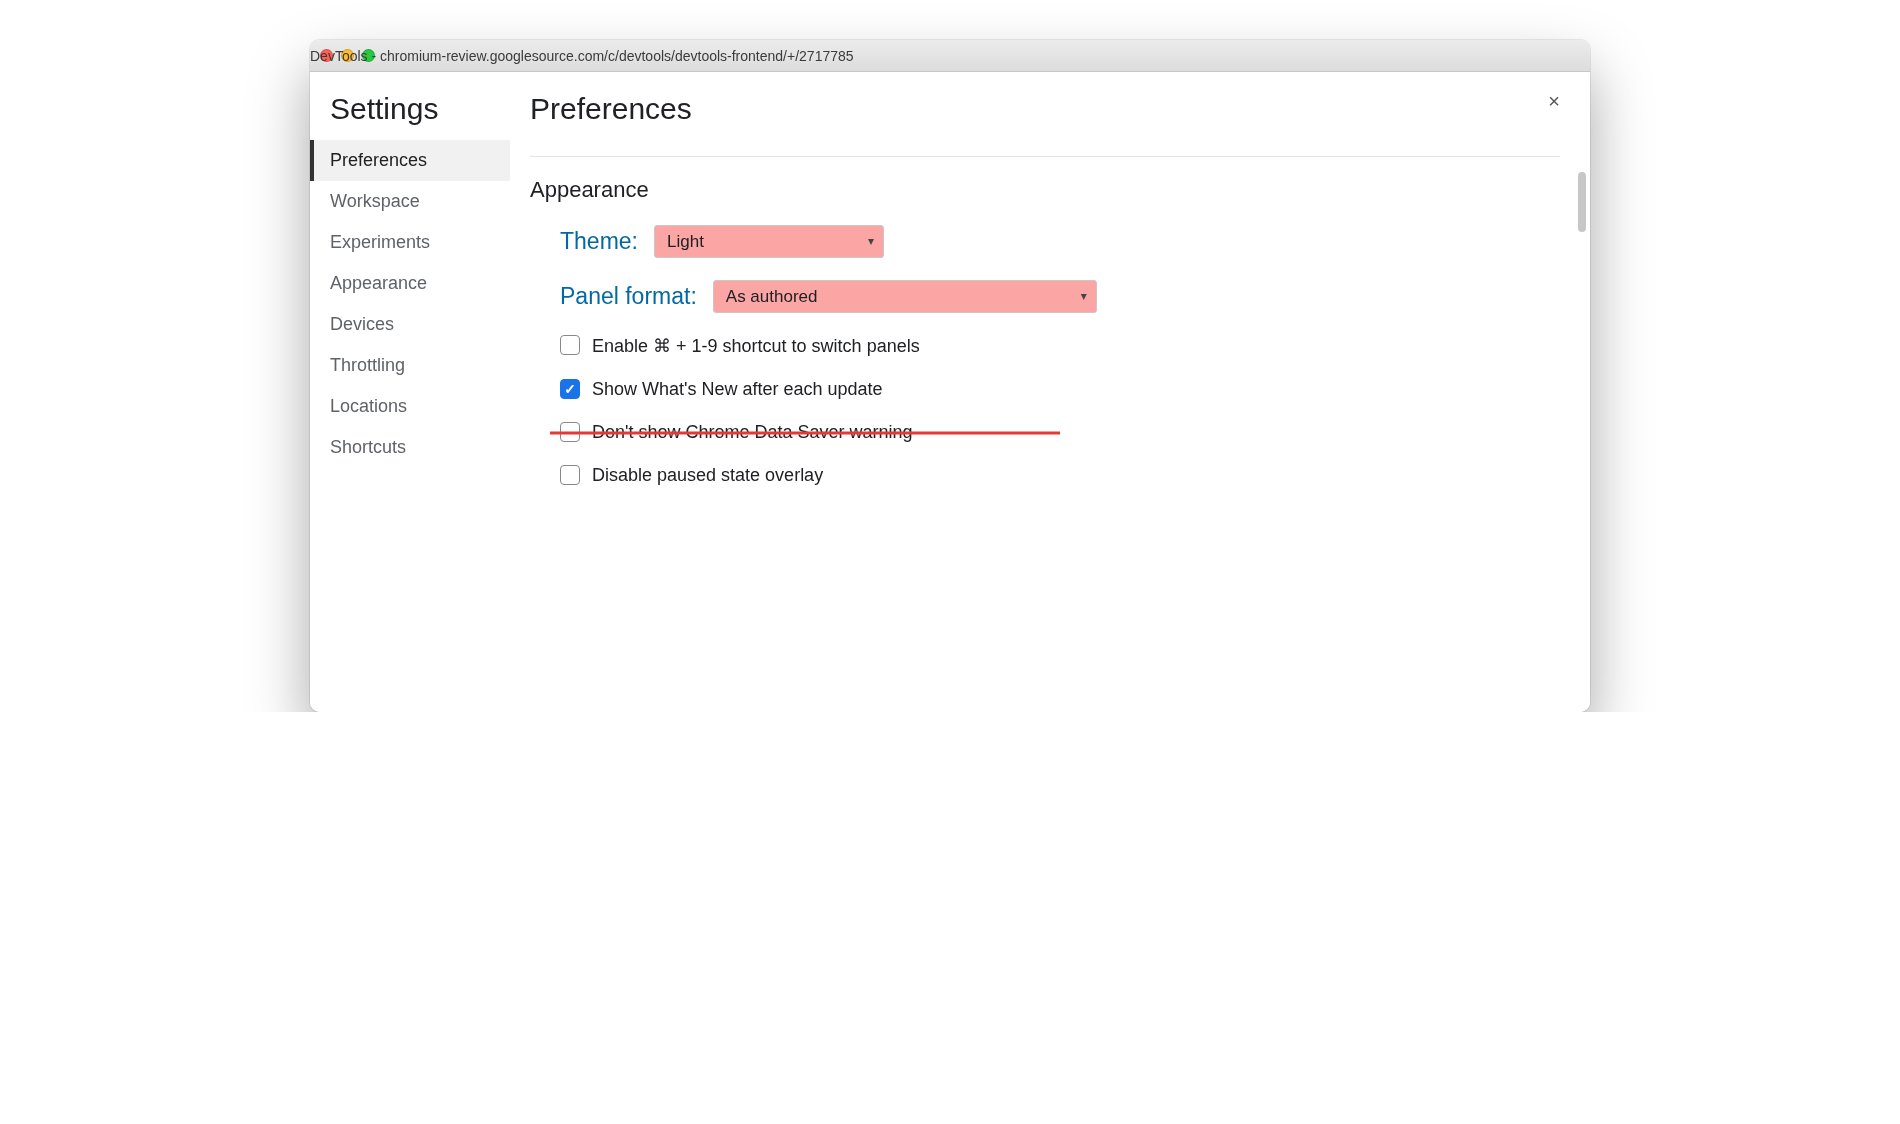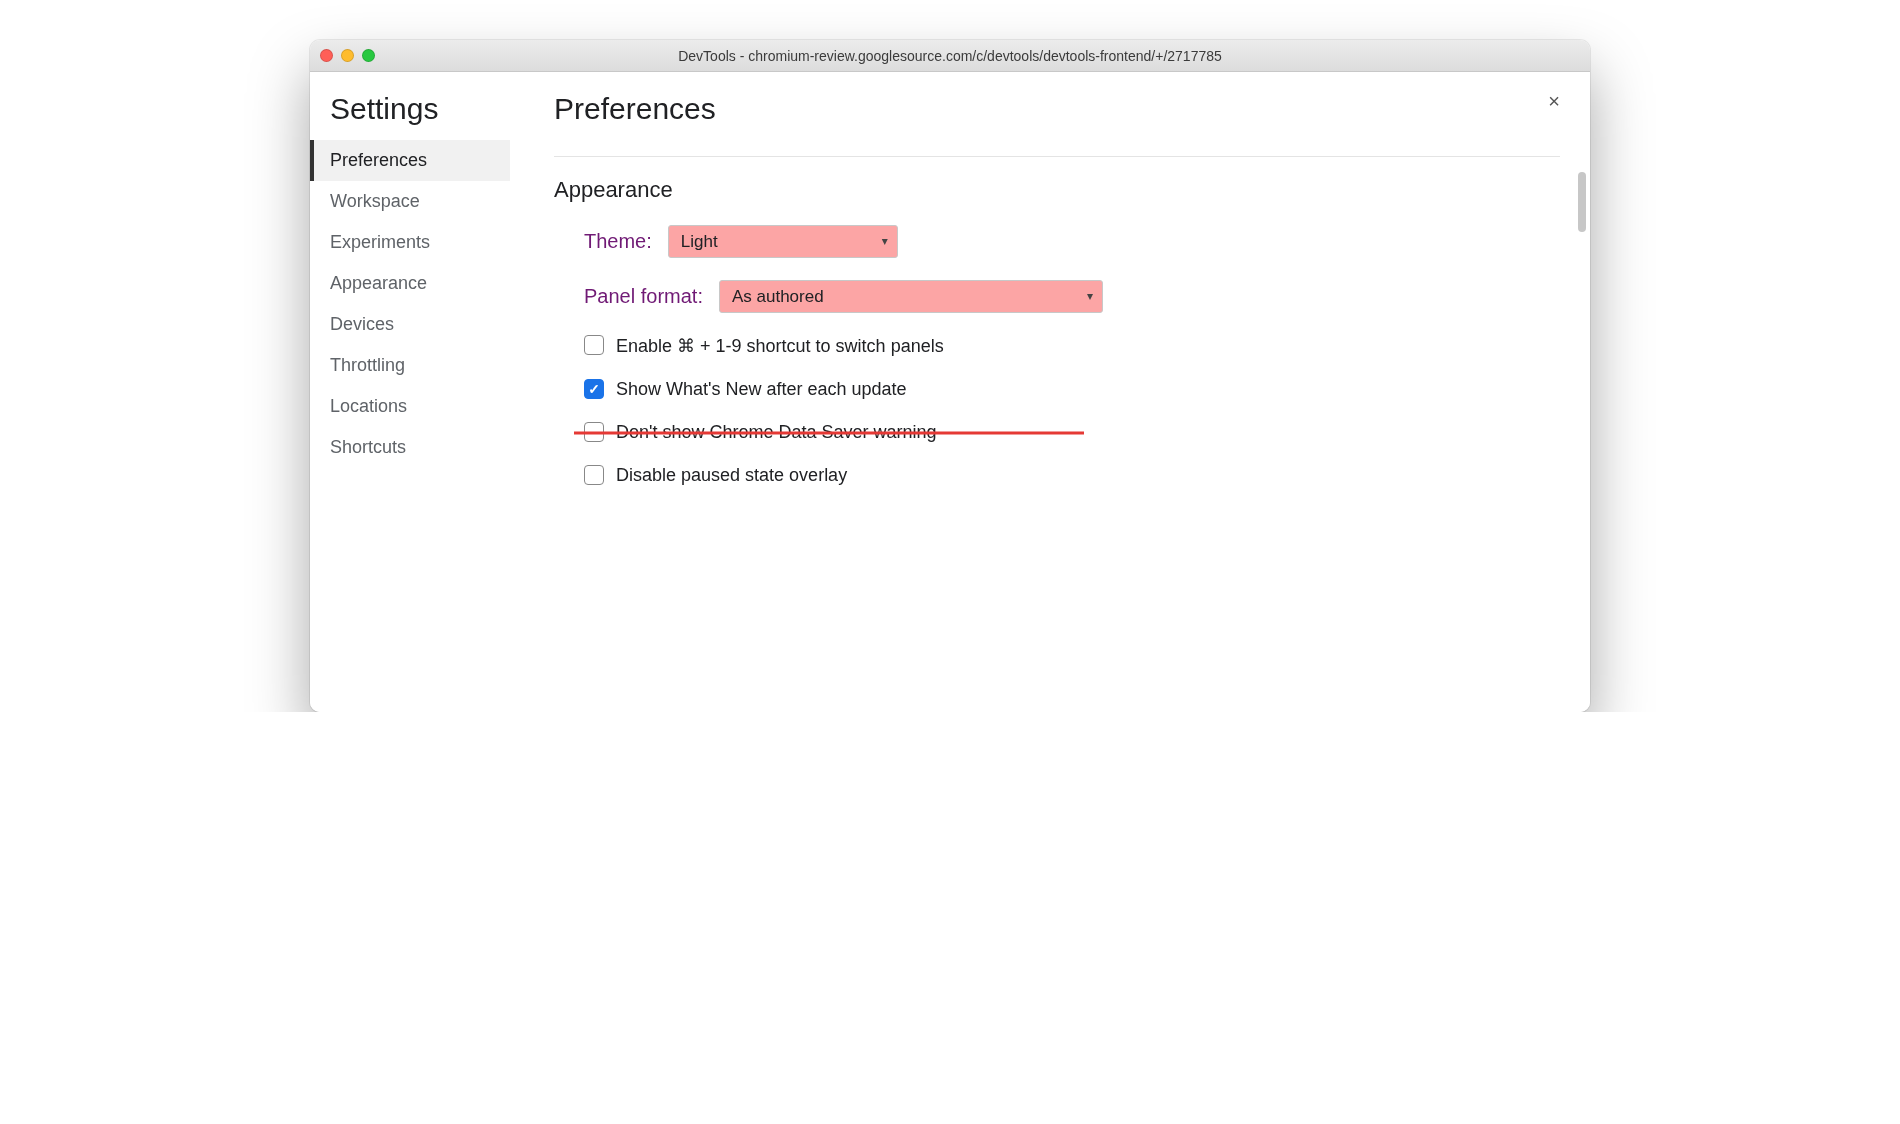--- a/index.html
+++ b/index.html
@@ -31,31 +31,29 @@
     display: flex;
     gap: 8px;
   }
   .dot { width: 13px; height: 13px; border-radius: 50%; border: 0.5px solid rgba(0,0,0,0.15); }
   .dot.red { background: #ff5f57; }
   .dot.yellow { background: #febc2e; }
   .dot.green { background: #28c840; }
   .titlebar-title {
     position: absolute;
     left: 0; right: 0;
-    text-align: center;
     font-size: 14px;
     color: #3b3b3b;
     pointer-events: none;
   }
   .content {
     display: flex;
     height: 640px;
     position: relative;
     background: #fff;
-    gap: 24px;
   }
   .sidebar {
     width: 200px;
     padding: 20px 0 0 0;
   }
   .sidebar-title {
     font-size: 30px;
     font-weight: 400;
     color: #202124;
     padding: 0 0 14px 20px;
@@ -101,22 +99,22 @@
     margin-bottom: 22px;
   }
   .row {
     display: flex;
     align-items: center;
     gap: 16px;
     margin-bottom: 22px;
     padding-left: 30px;
   }
   .row label.lbl {
-    font-size: 20px;
-    color: #701a75;
+    font-size: 23px;
+    color: #0369a1;
     min-width: 0;
   }
   .select {
     appearance: none;
     background: #fca5a5;
     border: 1px solid #c8c8c8;
     border-radius: 3px;
     padding: 6px 34px 6px 12px;
     font-size: 17px;
     color: #202124;

